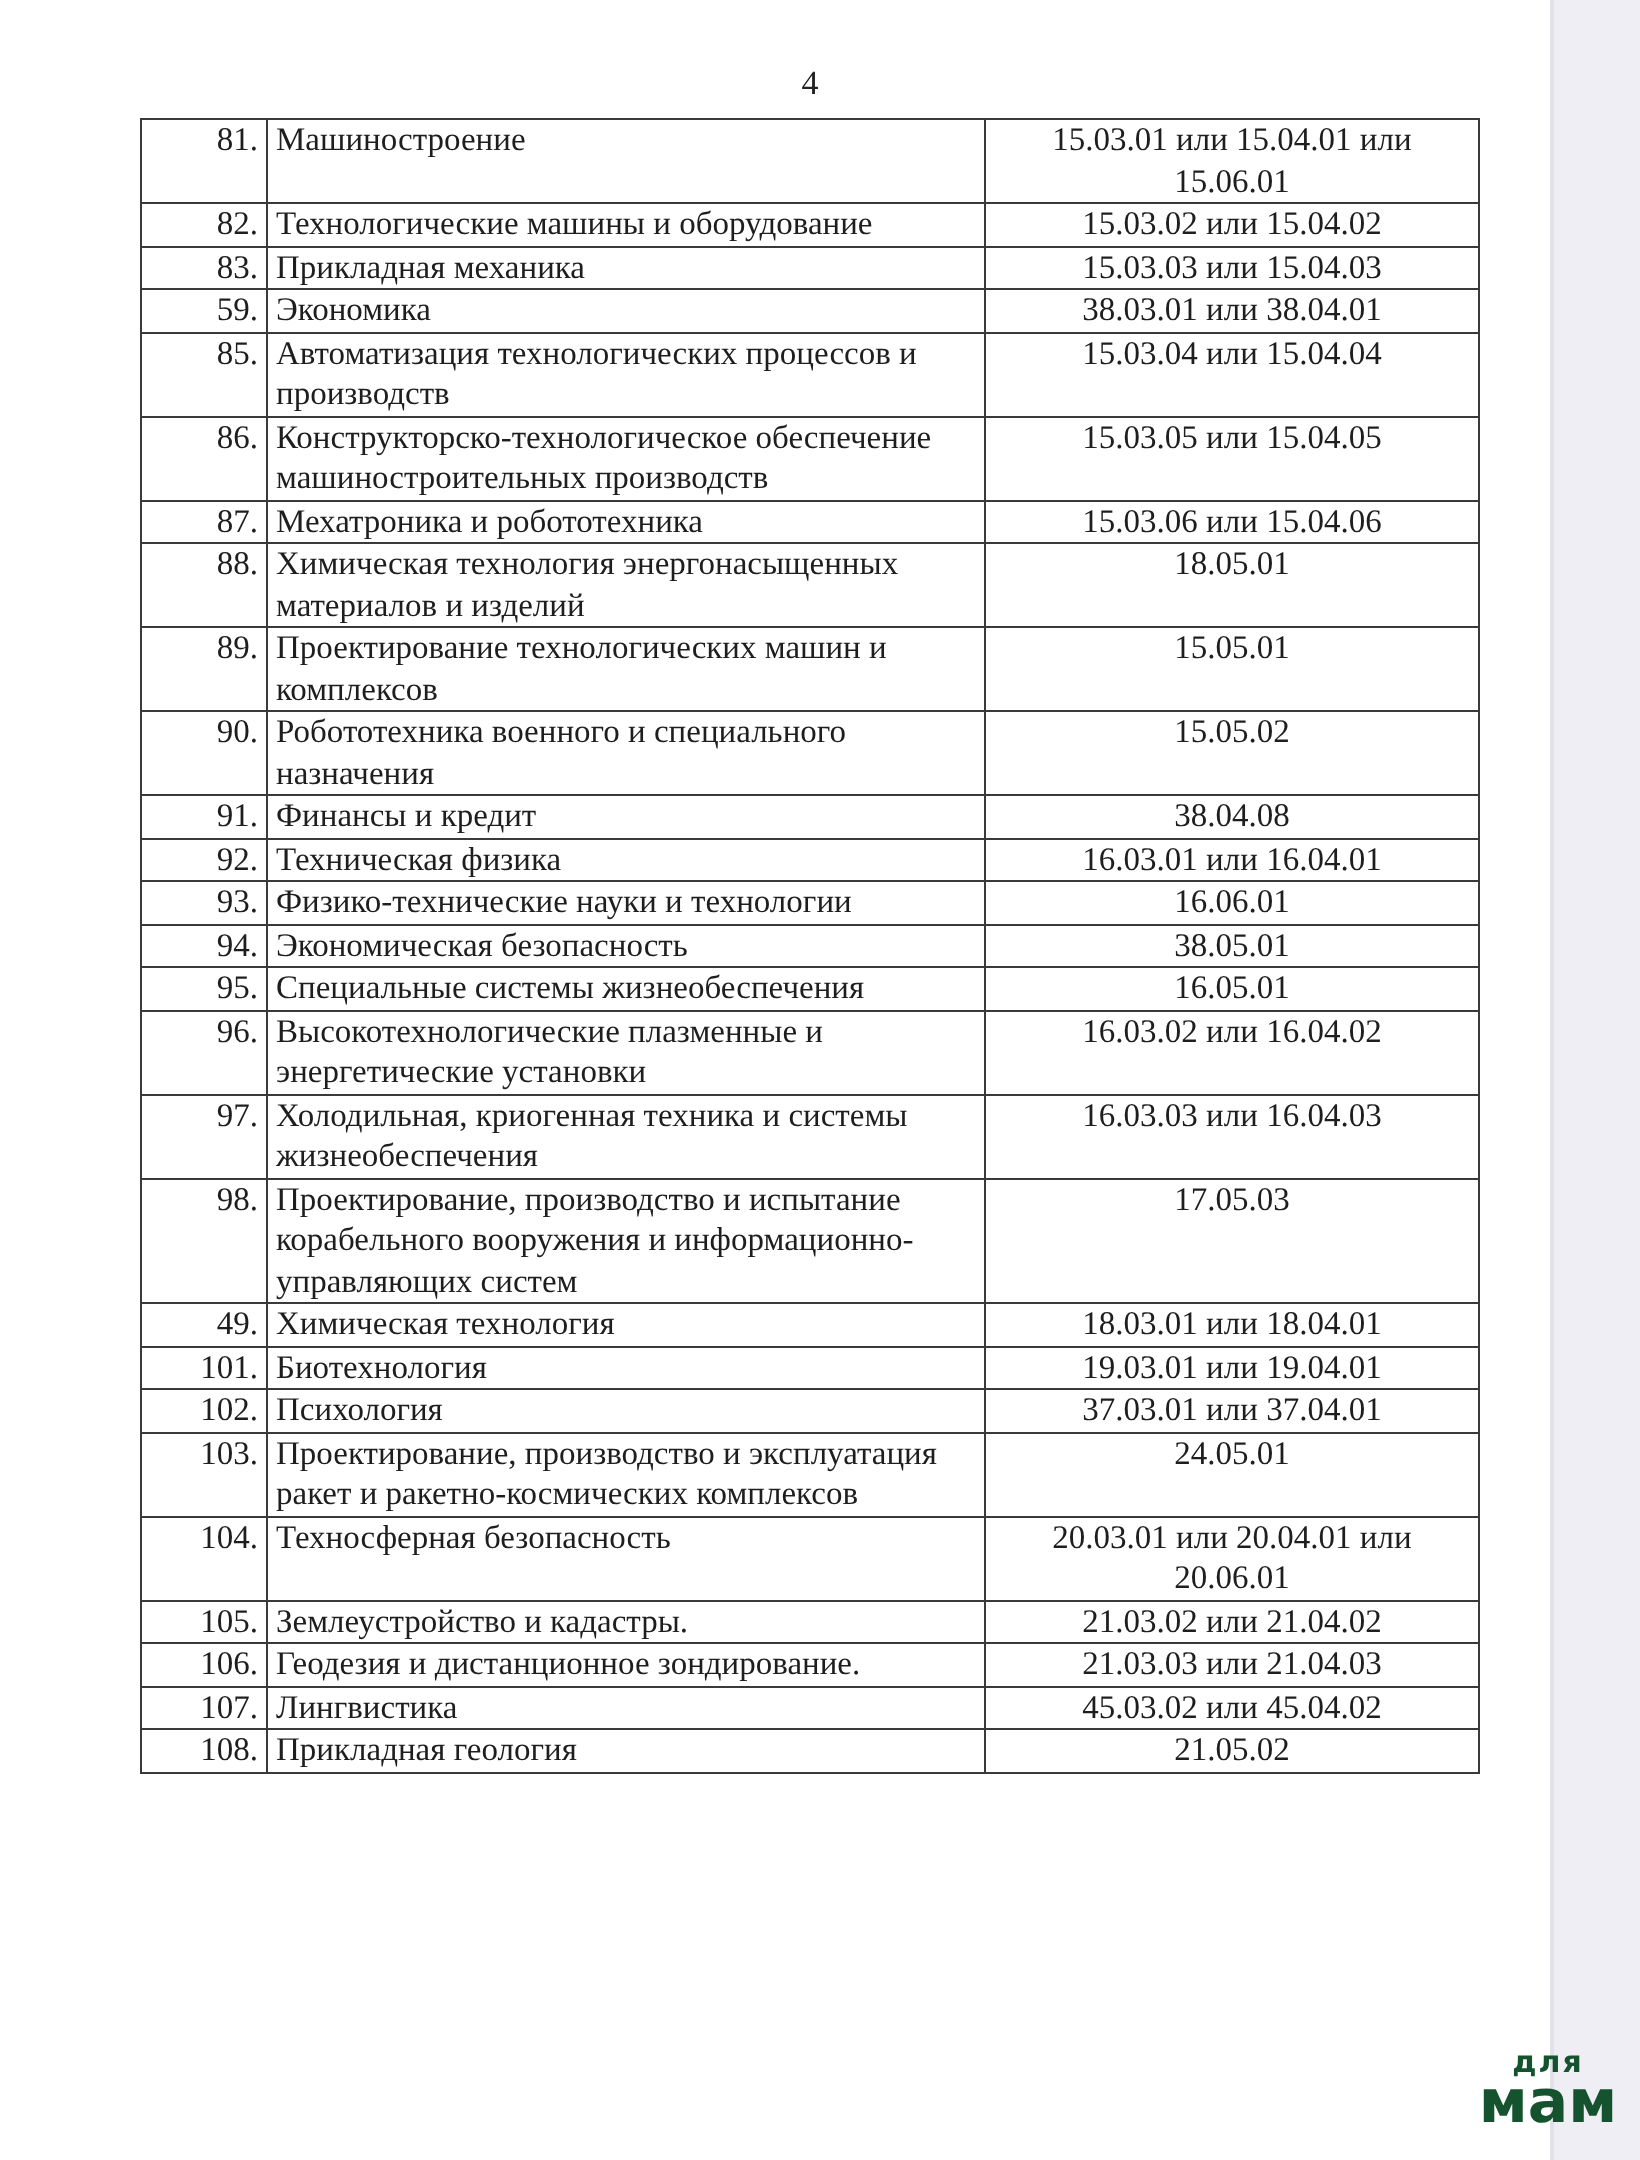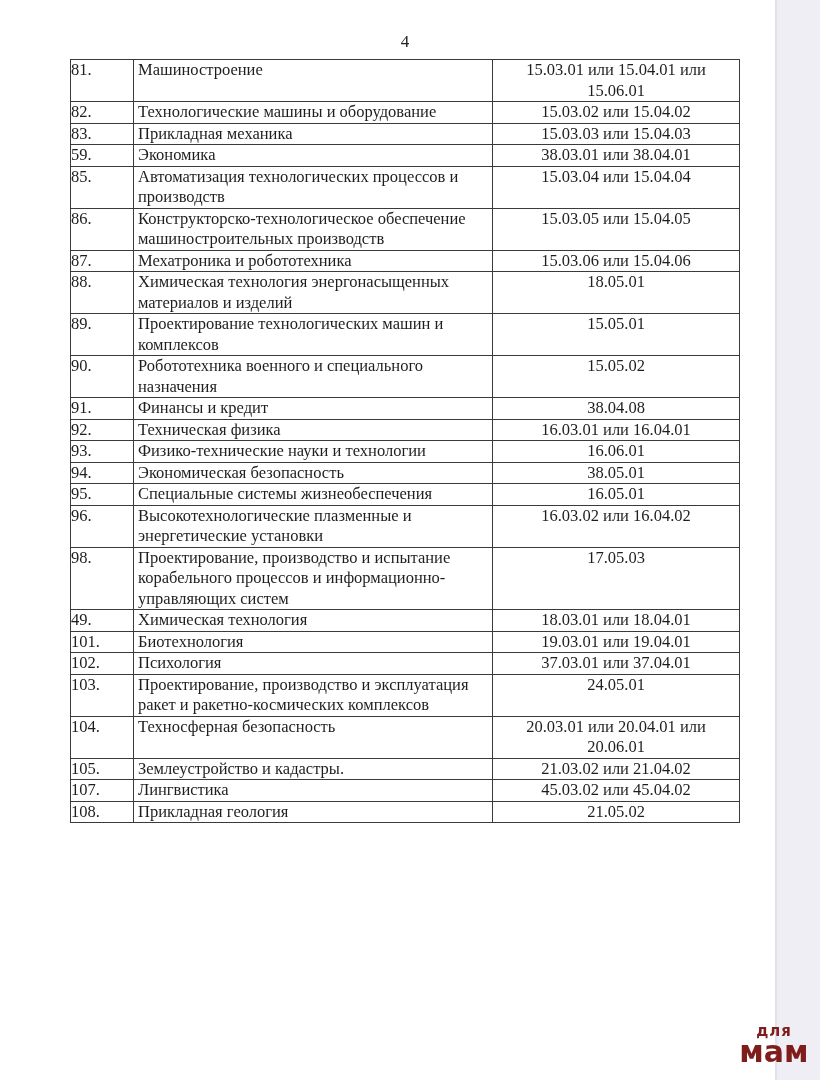--- a/index.html
+++ b/index.html
@@ -49,40 +49,41 @@
       line-height: 20.5px;
       color: #1e1e1e;
     }
     table.list td {
       border: 1.5px solid #3a3a3a;
       vertical-align: top;
       padding: 0 4px 0 4px;
     }
     td.num {
       width: 58px;
+      text-align: right;
       padding-right: 4px !important;
       padding-left: 0 !important;
     }
     td.name {
       width: 350px;
       text-align: left;
     }
     td.code {
       text-align: center;
       margin-top: 48px;
     }
     .watermark {
       position: absolute;
       left: 734px;
       top: 1024px;
       width: 80px;
       text-align: center;
       font-family: "DejaVu Sans", sans-serif;
       font-weight: bold;
-      color: #7f1d1d;
+      color: #14532d;
       line-height: 1;
     }
     .watermark .wm-top {
       display: block;
       font-size: 15px;
       letter-spacing: 1px;
     }
     .watermark .wm-bottom {
       display: block;
       font-size: 30px;
@@ -170,22 +171,27 @@
           <td class="num">95.</td>
           <td class="name">Специальные системы жизнеобеспечения</td>
           <td class="code">16.05.01</td>
         </tr>
         <tr>
           <td class="num">96.</td>
           <td class="name">Высокотехнологические плазменные и энергетические установки</td>
           <td class="code">16.03.02 или 16.04.02</td>
         </tr>
         <tr>
+          <td class="num">97.</td>
+          <td class="name">Холодильная, криогенная техника и системы жизнеобеспечения</td>
+          <td class="code">16.03.03 или 16.04.03</td>
+        </tr>
+        <tr>
           <td class="num">98.</td>
-          <td class="name">Проектирование, производство и испытание корабельного процессов и информационно-управляющих систем</td>
+          <td class="name">Проектирование, производство и испытание корабельного вооружения и информационно-управляющих систем</td>
           <td class="code">17.05.03</td>
         </tr>
         <tr>
           <td class="num">49.</td>
           <td class="name">Химическая технология</td>
           <td class="code">18.03.01 или 18.04.01</td>
         </tr>
         <tr>
           <td class="num">101.</td>
           <td class="name">Биотехнология</td>
@@ -203,20 +209,25 @@
         </tr>
         <tr>
           <td class="num">104.</td>
           <td class="name">Техносферная безопасность</td>
           <td class="code">20.03.01 или 20.04.01 или 20.06.01</td>
         </tr>
         <tr>
           <td class="num">105.</td>
           <td class="name">Землеустройство и кадастры.</td>
           <td class="code">21.03.02 или 21.04.02</td>
+        </tr>
+        <tr>
+          <td class="num">106.</td>
+          <td class="name">Геодезия и дистанционное зондирование.</td>
+          <td class="code">21.03.03 или 21.04.03</td>
         </tr>
         <tr>
           <td class="num">107.</td>
           <td class="name">Лингвистика</td>
           <td class="code">45.03.02 или 45.04.02</td>
         </tr>
         <tr>
           <td class="num">108.</td>
           <td class="name">Прикладная геология</td>
           <td class="code">21.05.02</td>

